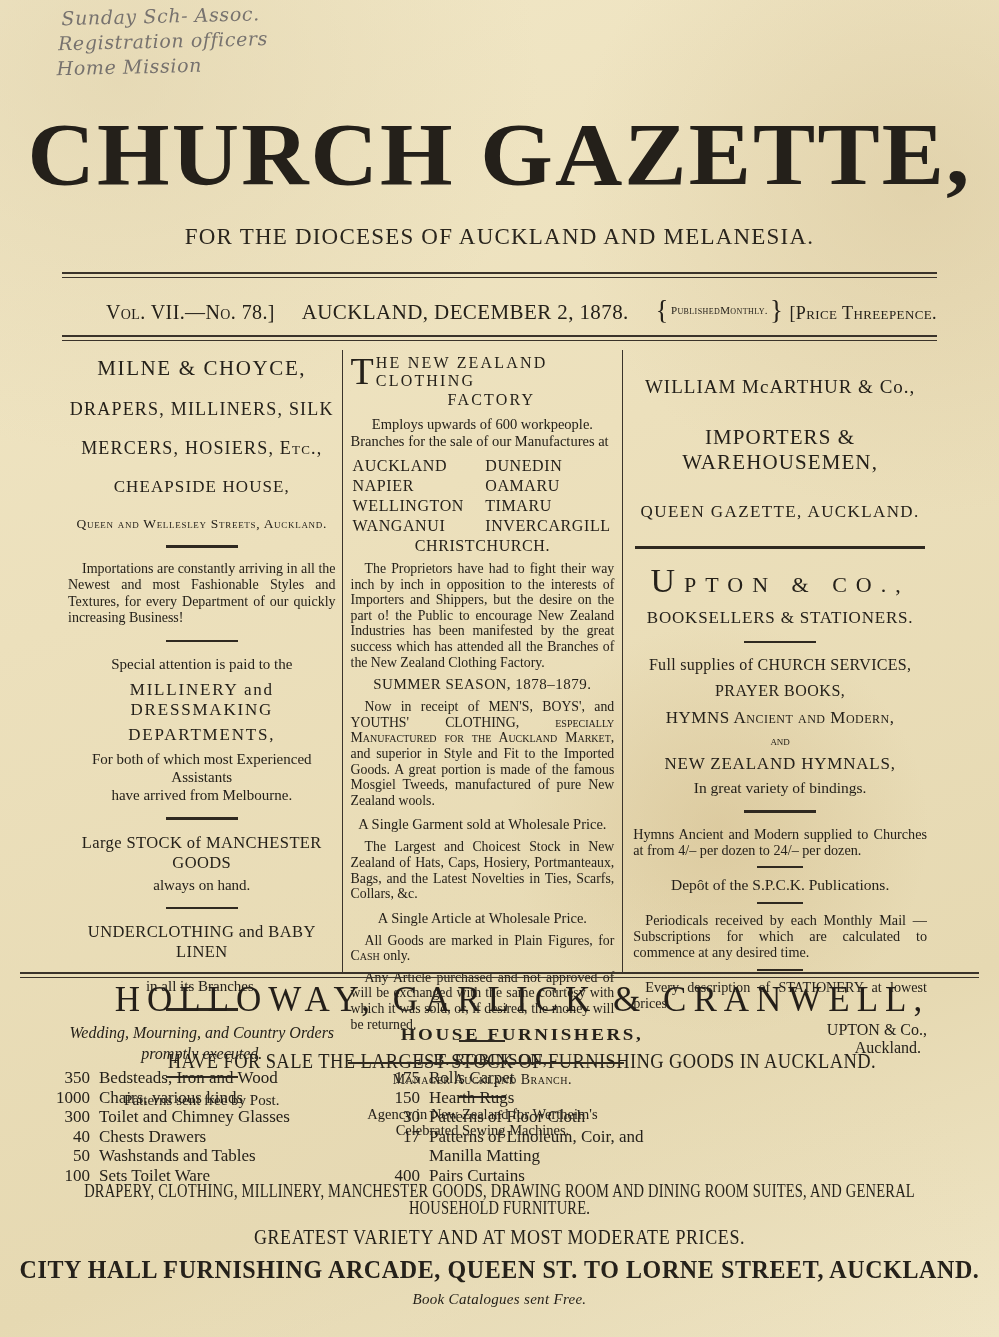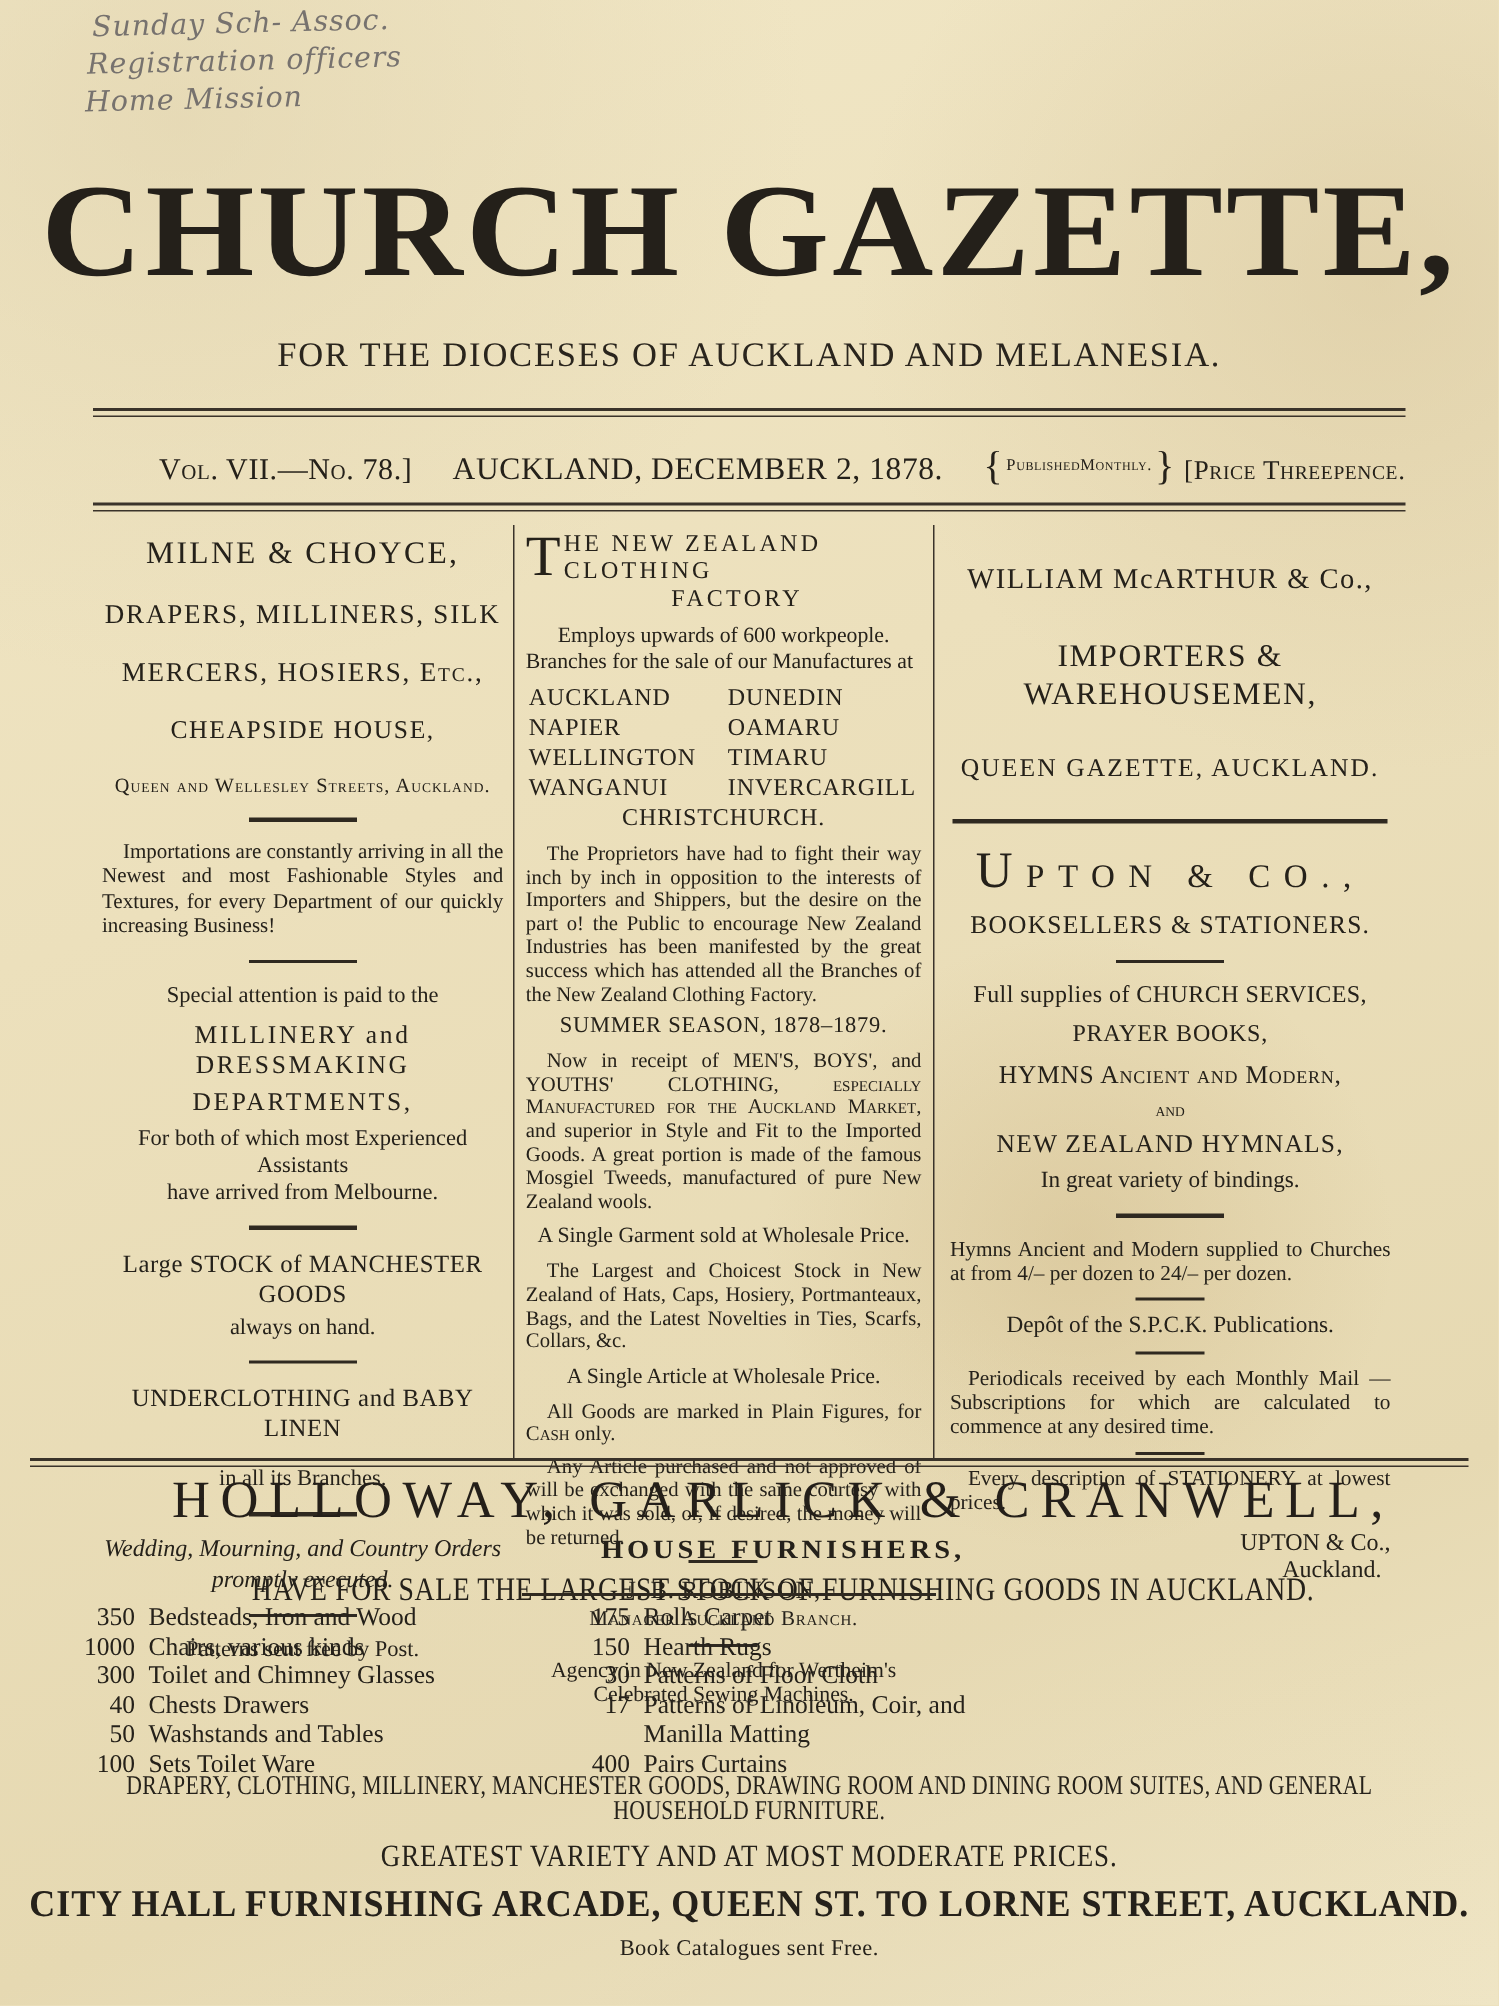--- a/index.html
+++ b/index.html
@@ -159,21 +159,21 @@
   .grow{display:flex;font-size:17px;line-height:19.5px;}
   .gnum{width:62px;text-align:right;padding-right:9px;flex:0 0 auto;}
   .gtxt{flex:1;}
   .gcont{padding-left:71px;font-size:17px;line-height:19.5px;}
   .gplain{font-size:17px;line-height:19.5px;}
 
   .footlines{position:absolute;left:0;right:0;top:1183px;text-align:center;}
   .fl1{font-size:14.5px;letter-spacing:.2px;line-height:17px;transform:scaleY(1.25);}
   .fl2{font-size:18px;letter-spacing:.6px;margin-top:10px;transform:scaleY(1.15);}
   .fl3{font-size:24px;letter-spacing:.6px;font-weight:700;margin-top:9px;transform:scaleY(1.05);}
-  .fl4{font-size:15px;margin-top:7px;letter-spacing:.3px;}
+  .fl4{font-size:15px;font-style:italic;margin-top:7px;letter-spacing:.3px;}
   .ital{font-style:italic;}
 </style>
 </head>
 <body>
 
 <div class="paper-tint"></div>
 
 <div class="page">
 
   <div class="hand">

